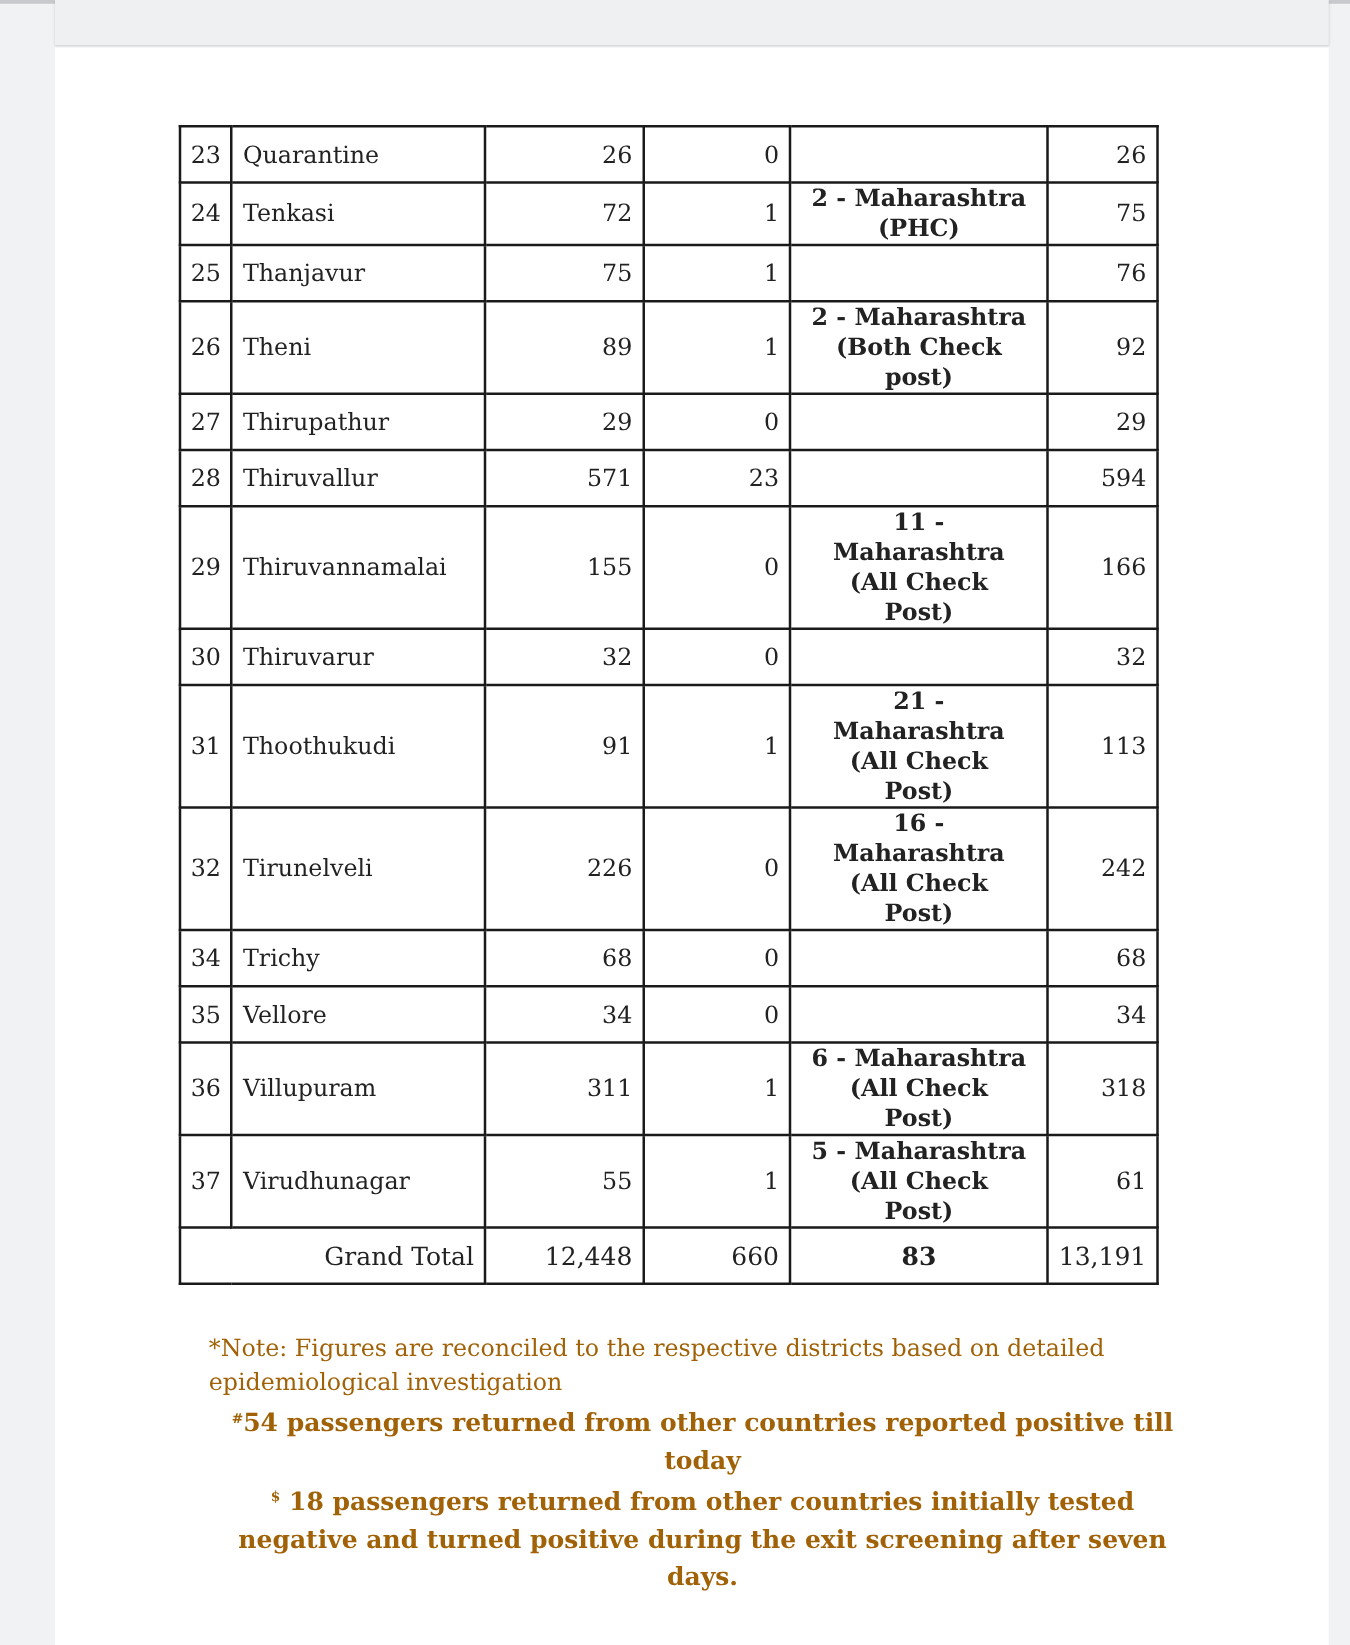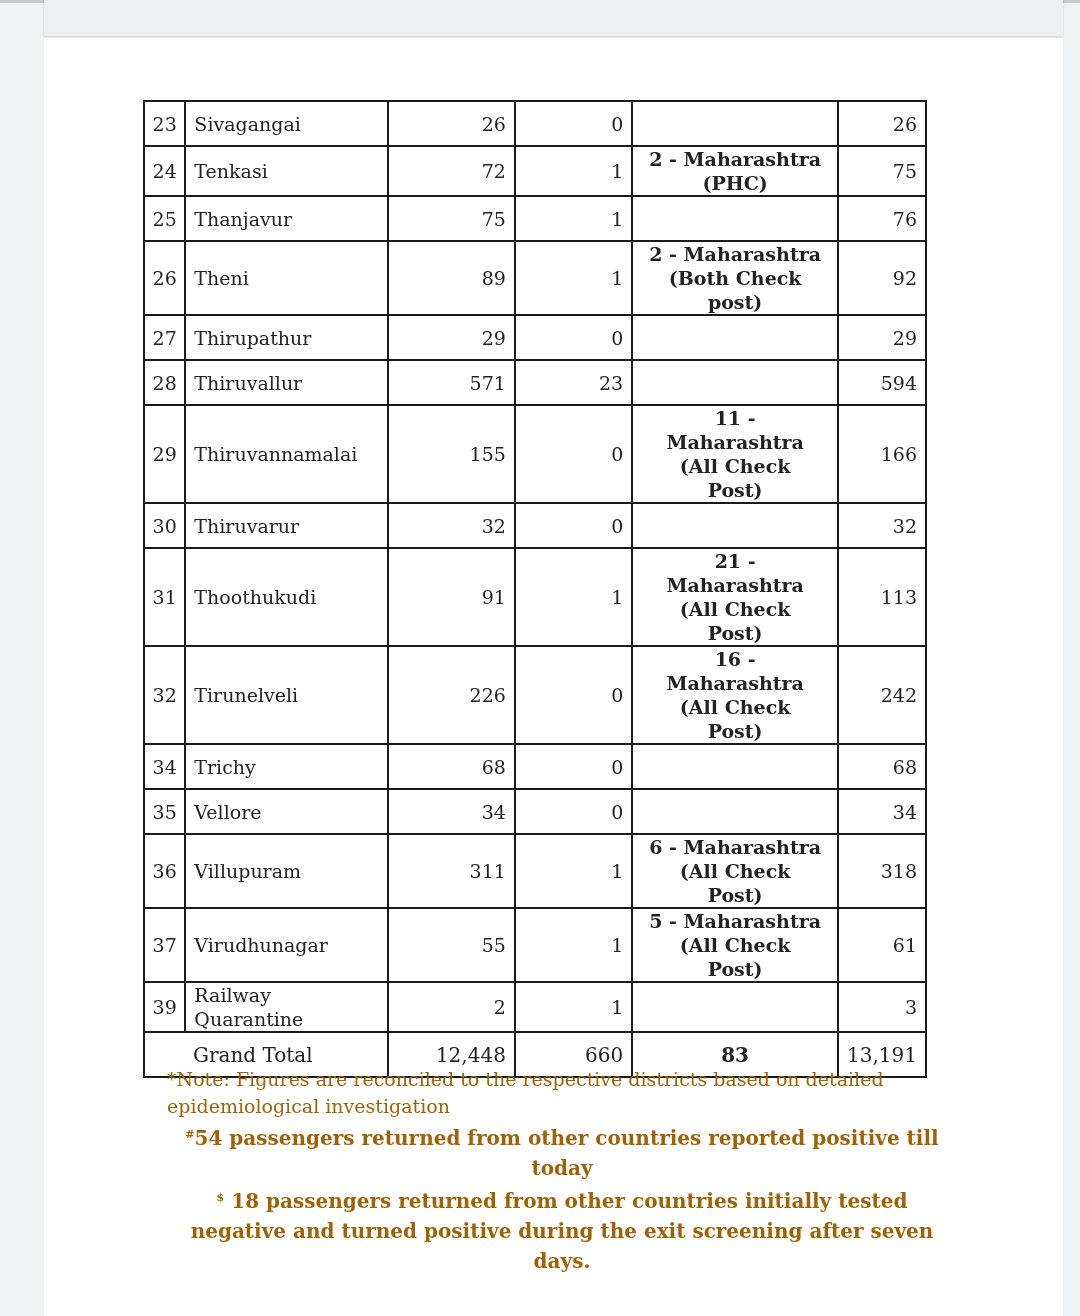--- a/index.html
+++ b/index.html
@@ -28,21 +28,21 @@
 <body>
 
 <div class="topbar"></div>
 <div class="prev-page"></div>
 <div class="page"></div>
 
 <table>
   <tbody id="tbody">
       <tr class="r1">
         <td class="sno"><span>23</span></td>
-        <td class="name"><span>Sivagangai</span></td>
+        <td class="name"><span>Quarantine</span></td>
         <td class="num1"><span>26</span></td>
         <td class="num2"><span>0</span></td>
         <td class="note"><span></span></td>
         <td class="tot"><span>26</span></td>
       </tr>
       <tr class="r2">
         <td class="sno"><span>24</span></td>
         <td class="name"><span>Tenkasi</span></td>
         <td class="num1"><span>72</span></td>
         <td class="num2"><span>1</span></td>
@@ -138,32 +138,24 @@
         <td class="tot"><span>318</span></td>
       </tr>
       <tr class="r2">
         <td class="sno"><span>37</span></td>
         <td class="name"><span>Virudhunagar</span></td>
         <td class="num1"><span>55</span></td>
         <td class="num2"><span>1</span></td>
         <td class="note"><span>5 - Maharashtra (All Check Post)</span></td>
         <td class="tot"><span>61</span></td>
       </tr>
-      <tr class="r1">
-        <td class="sno"><span>39</span></td>
-        <td class="name"><span>Railway Quarantine</span></td>
-        <td class="num1"><span>2</span></td>
-        <td class="num2"><span>1</span></td>
-        <td class="note"><span></span></td>
-        <td class="tot"><span>3</span></td>
-      </tr>
     </tbody>
   <tfoot>
     <tr class="total r1">
-      <td colspan="2" style="text-align:left;padding-left:48px;">Grand Total</td>
+      <td colspan="2" style="text-align:right;padding-left:48px;">Grand Total</td>
       <td class="num1">12,448</td>
       <td class="num2">660</td>
       <td class="note">83</td>
       <td class="tot">13,191</td>
     </tr>
   </tfoot>
 </table>
 
 <div class="notes">
   <div class="n1">*Note: Figures are reconciled to the respective districts based on detailed epidemiological investigation</div>

